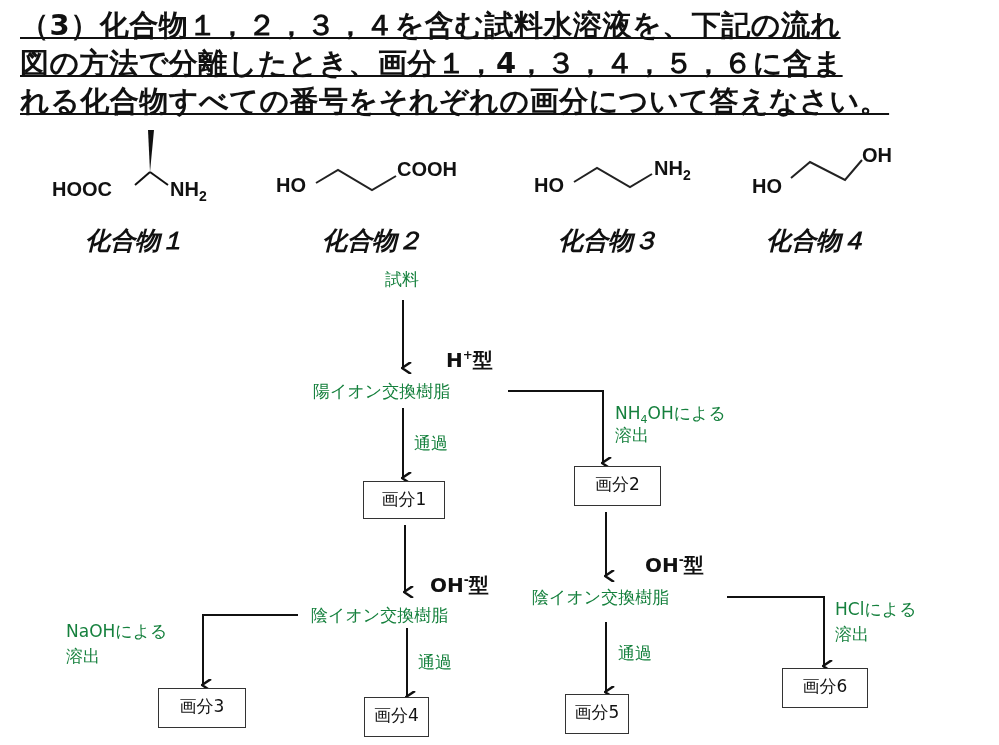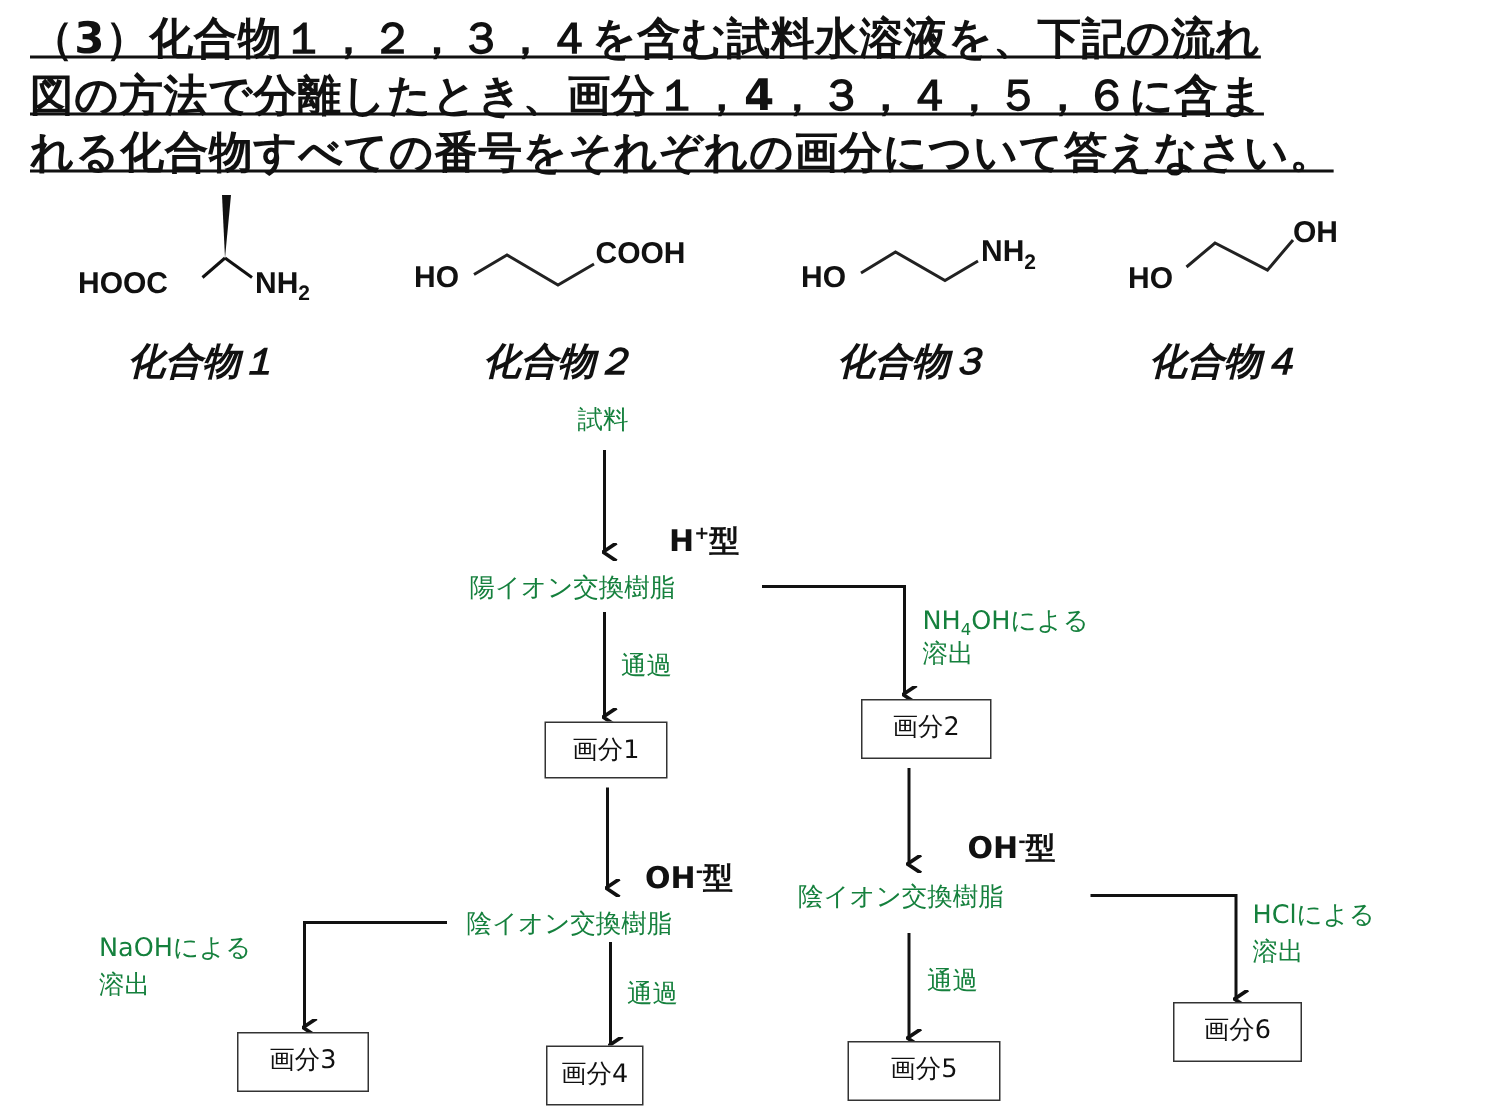--- a/index.html
+++ b/index.html
@@ -100,14 +100,14 @@
 <div class="lbl" style="left:66px;top:620px;">NaOHによる</div>
 <div class="lbl" style="left:66px;top:645px;">溶出</div>
 <div class="box" style="left:158px;top:688px;width:88px;height:40px;">画分3</div>
 <div class="box" style="left:364px;top:697px;width:65px;height:40px;">画分4</div>
 
 <div class="type" style="left:645px;top:552px;"><span>OH</span><sup>-</sup><span>型</span></div>
 <div class="lbl" style="left:532px;top:586px;">陰イオン交換樹脂</div>
 <div class="lbl" style="left:618px;top:642px;">通過</div>
 <div class="lbl" style="left:835px;top:598px;">HClによる</div>
 <div class="lbl" style="left:835px;top:623px;">溶出</div>
-<div class="box" style="left:565px;top:694px;width:102px;height:40px;">画分5</div>
+<div class="box" style="left:565px;top:694px;width:64px;height:40px;">画分5</div>
 <div class="box" style="left:782px;top:668px;width:86px;height:40px;">画分6</div>
 
 </body></html>

